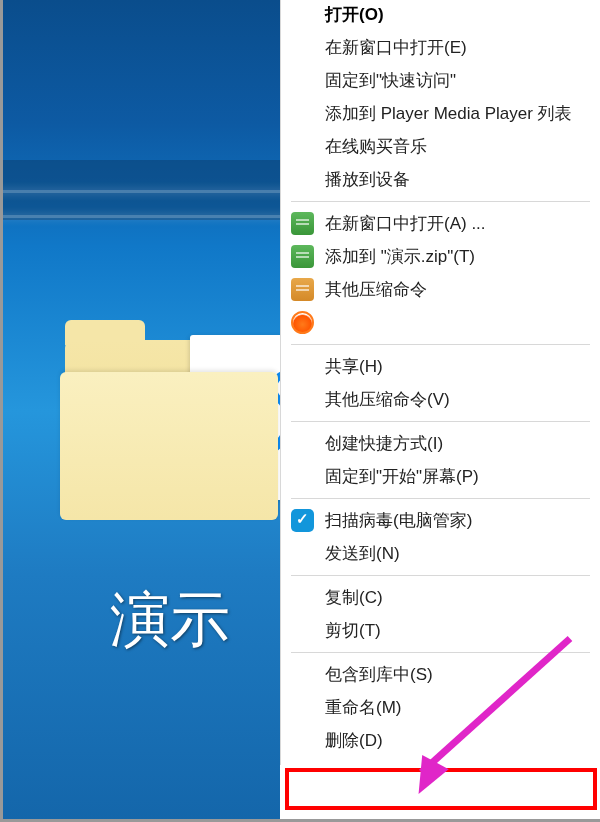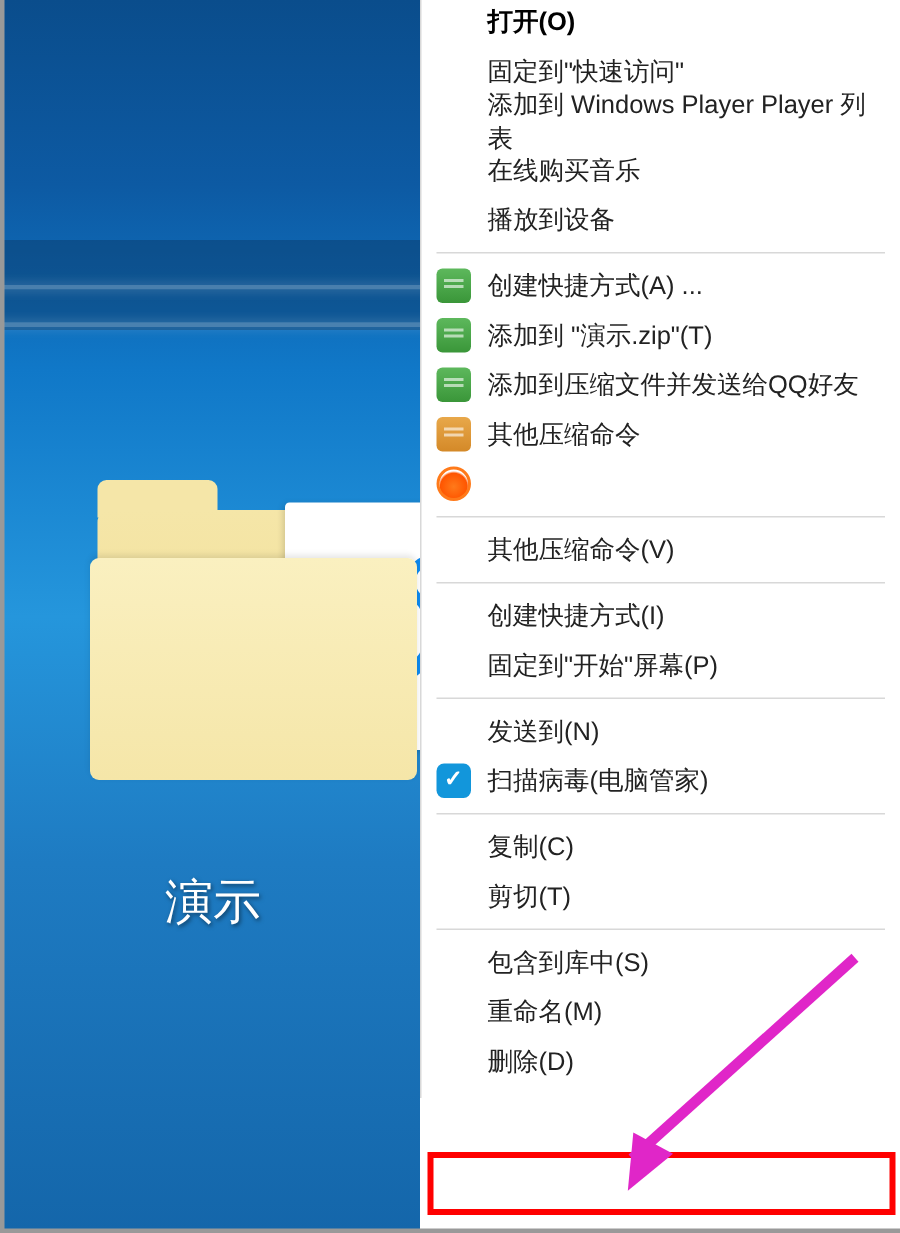--- a/index.html
+++ b/index.html
@@ -111,21 +111,21 @@
       width: 22px; height: 22px;
       border: 7px solid #0d8af0; border-radius: 50%;
       right: -22px; top: -22px;
       background: #fff;
     }
     .folder-label {
       position: absolute;
       top: 580px;
       left: 110px;
       color: #fff;
-      font-size: 32px;
+      font-size: 60px;
       font-weight: 400;
       text-shadow: 1px 1px 3px rgba(0,0,0,0.5);
     }
     .context-menu {
       position: absolute;
       left: 280px;
       top: -10px;
       width: 320px;
       background: #fff;
       border-left: 1px solid #d8d8d8;
@@ -232,73 +232,75 @@
 </div>
 
 <div class="circle-hint"></div>
 
 <div class="context-menu">
 
   <div class="menu-item bold">
       <span>打开(O)</span>
     </div>
   <div class="menu-item">
+      <span>在新窗口中打开(E)</span>
+    </div>
+  <div class="menu-item">
       <span>固定到"快速访问"</span>
     </div>
   <div class="menu-item">
-      <span>添加到 Windows Player Player 列表</span>
+      <span>添加到 Player Media Player 列表</span>
     </div>
   <div class="menu-item">
       <span>在线购买音乐</span>
     </div>
   <div class="menu-item">
       <span>播放到设备</span>
     </div>
   <div class="menu-separator"></div>
 
   <div class="menu-item">
       <span class="menu-icon icon-archive-green"></span>
-      <span>创建快捷方式(A) ...</span>
+      <span>在新窗口中打开(A) ...</span>
     </div>
   <div class="menu-item">
       <span class="menu-icon icon-archive-green"></span>
       <span>添加到 "演示.zip"(T)</span>
     </div>
   <div class="menu-item">
-      <span class="menu-icon icon-archive-green"></span>
-      <span>添加到压缩文件并发送给QQ好友</span>
-    </div>
-  <div class="menu-item">
       <span class="menu-icon icon-archive-orange"></span>
       <span>其他压缩命令</span>
     </div>
   <div class="menu-item">
       <span class="menu-icon icon-fire"></span>
     </div>
   <div class="menu-separator"></div>
 
   <div class="menu-item">
+      <span>共享(H)</span>
+    </div>
+  <div class="menu-item">
       <span>其他压缩命令(V)</span>
     </div>
   <div class="menu-separator"></div>
 
   <div class="menu-item">
       <span>创建快捷方式(I)</span>
     </div>
   <div class="menu-item">
       <span>固定到"开始"屏幕(P)</span>
     </div>
   <div class="menu-separator"></div>
 
-  <div class="menu-item">
-      <span>发送到(N)</span>
-    </div>
   <div class="menu-item">
       <span class="menu-icon icon-shield"></span>
       <span>扫描病毒(电脑管家)</span>
+    </div>
+  <div class="menu-item">
+      <span>发送到(N)</span>
     </div>
   <div class="menu-separator"></div>
 
   <div class="menu-item">
       <span>复制(C)</span>
     </div>
   <div class="menu-item">
       <span>剪切(T)</span>
     </div>
   <div class="menu-separator"></div>

